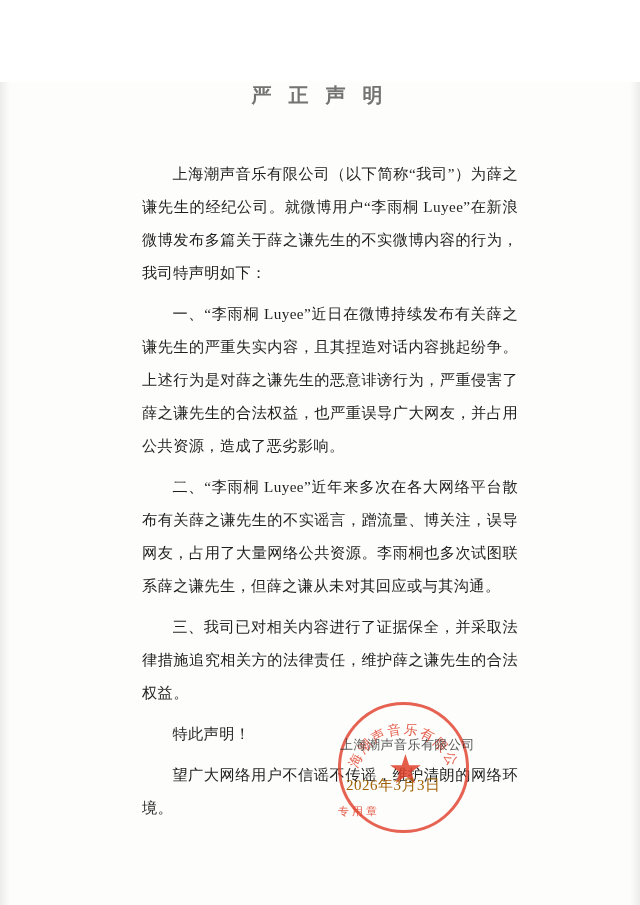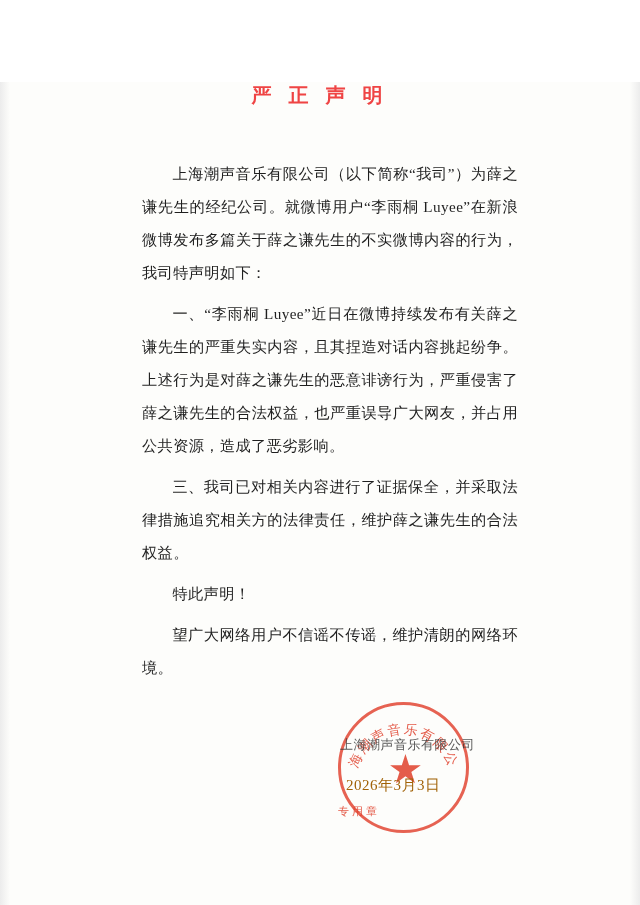--- a/index.html
+++ b/index.html
@@ -21,21 +21,21 @@
     height: 905px;
     background: #fdfdfb;
     box-sizing: border-box;
   }
   .doc-title {
     text-align: center;
     font-size: 20px;
     font-weight: bold;
     letter-spacing: 6px;
     margin-top: 82px;
-    color: #ef4444;
+    color: #737373;
   }
   .body-area {
     margin: 0 auto;
     padding: 0 88px 0 108px;
     box-sizing: border-box;
     width: 572px;
   }
   .para {
     font-size: 15.2px;
     line-height: 33px;
@@ -148,20 +148,21 @@
 <div class="page">
 
   <div class="edge-left"></div>
   <div class="edge-right"></div>
 
   <div class="doc-title">严 正 声 明</div>
 
   <div class="body-area">
     <p class="para first">上海潮声音乐有限公司（以下简称“我司”）为薛之谦先生的经纪公司。就微博用户“李雨桐 Luyee”在新浪微博发布多篇关于薛之谦先生的不实微博内容的行为，我司特声明如下：</p>
     <p class="para gap">一、“李雨桐 Luyee”近日在微博持续发布有关薛之谦先生的严重失实内容，且其捏造对话内容挑起纷争。上述行为是对薛之谦先生的恶意诽谤行为，严重侵害了薛之谦先生的合法权益，也严重误导广大网友，并占用公共资源，造成了恶劣影响。</p>
+    <p class="para gap">二、“李雨桐 Luyee”近年来多次在各大网络平台散布有关薛之谦先生的不实谣言，蹭流量、博关注，误导网友，占用了大量网络公共资源。李雨桐也多次试图联系薛之谦先生，但薛之谦从未对其回应或与其沟通。</p>
     <p class="para gap">三、我司已对相关内容进行了证据保全，并采取法律措施追究相关方的法律责任，维护薛之谦先生的合法权益。</p>
     <p class="para gap short">特此声明！</p>
     <p class="para gap">望广大网络用户不信谣不传谣，维护清朗的网络环境。</p>
   </div>
 
   <div class="stamp-wrap">
     <div class="stamp-circle"></div>
     <svg class="stamp-arc-text" viewBox="0 0 131 131">
       <defs>
         <path id="arcpath" d="M 18,73 A 48,48 0 0 1 113,73" fill="none"></path>

